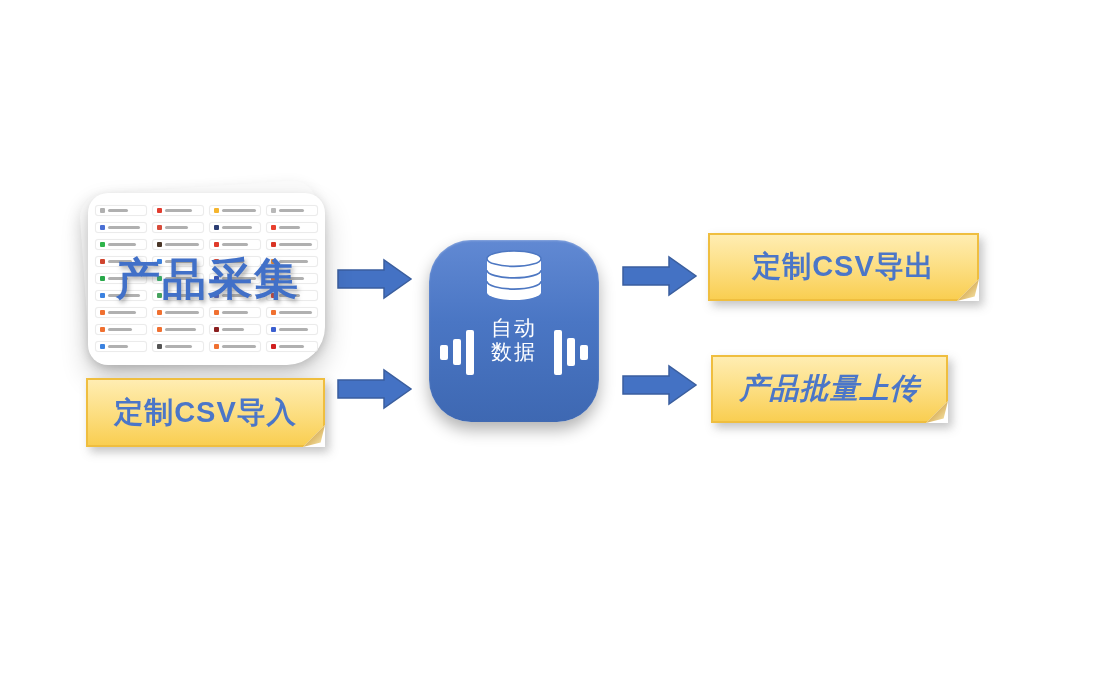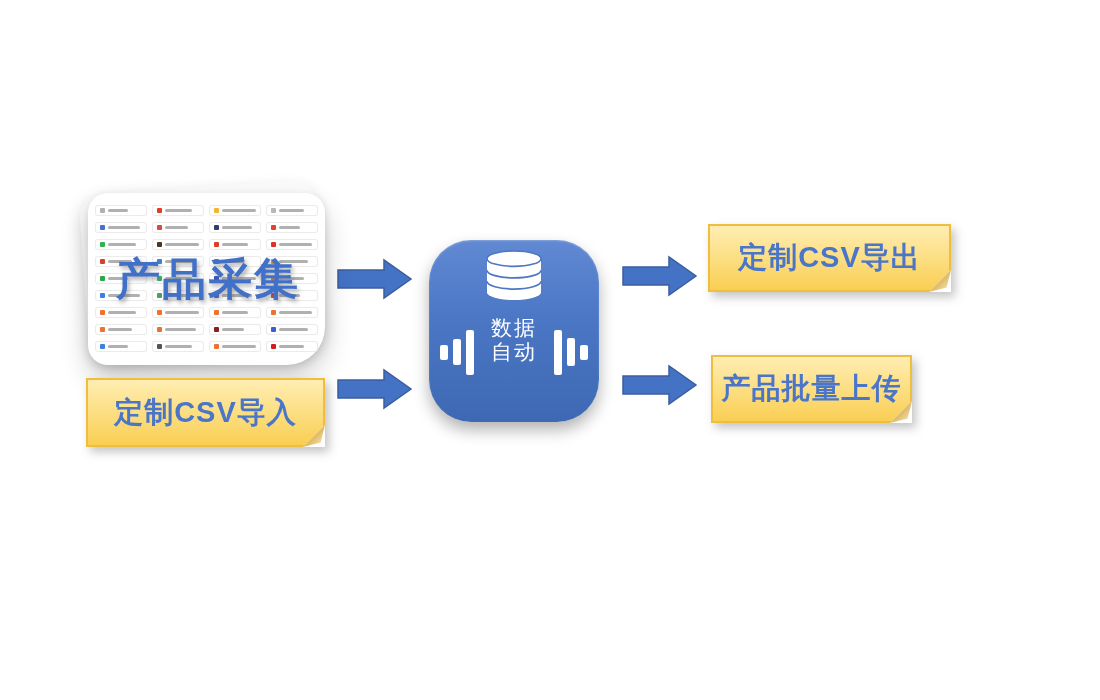--- a/index.html
+++ b/index.html
@@ -50,22 +50,22 @@
   .note::after{ 
     content:"";position:absolute;right:-2px;bottom:-2px;width:22px;height:22px;
     background:#fff;clip-path:polygon(100% 0,100% 100%,0 100%);
   }
   .note::before{ 
     content:"";position:absolute;right:-2px;bottom:-2px;width:22px;height:22px;
     background:linear-gradient(135deg,#9c7d42 10%,#d9b25e 45%,#f6e3a8 90%);
     clip-path:polygon(0 100%,100% 0,80% 80%);z-index:1;
   }
   .note-import{left:86px;top:378px;width:239px;height:69px;}
-  .note-export{left:708px;top:224px;width:243px;height:68px;}
-  .note-upload{left:711px;top:355px;width:201px;height:68px;}
+  .note-export{left:708px;top:233px;width:271px;height:68px;}
+  .note-upload{left:711px;top:355px;width:237px;height:68px;font-style:italic;}
   
   .processor{
     position:absolute;left:429px;top:240px;width:170px;height:182px;
     border-radius:42px;
     background:linear-gradient(180deg,#6189D3 0%,#4A76C4 45%,#3E68B2 100%);
     box-shadow:0 8px 16px rgba(0,0,0,.30), inset 0 1px 2px rgba(255,255,255,.25);
     z-index:2;
   }
   .db-icon{position:absolute;left:50%;top:9px;transform:translateX(-50%);}
   .proc-text{
@@ -267,22 +267,22 @@
       <span class="bar" style="height:15px"></span>
       <span class="bar" style="height:26px"></span>
       <span class="bar" style="height:45px"></span>
     </div>
     <div class="bars bars-right">
       <span class="bar" style="height:45px"></span>
       <span class="bar" style="height:28px"></span>
       <span class="bar" style="height:15px"></span>
     </div>
     <div class="proc-text">
+      <div>自动</div>
       <div>数据</div>
-      <div>自动</div>
     </div>
   </div>
 
   <div class="note note-export">
     <span>定制CSV导出</span>
   </div>
   <div class="note note-upload">
     <span>产品批量上传</span>
   </div>
 

